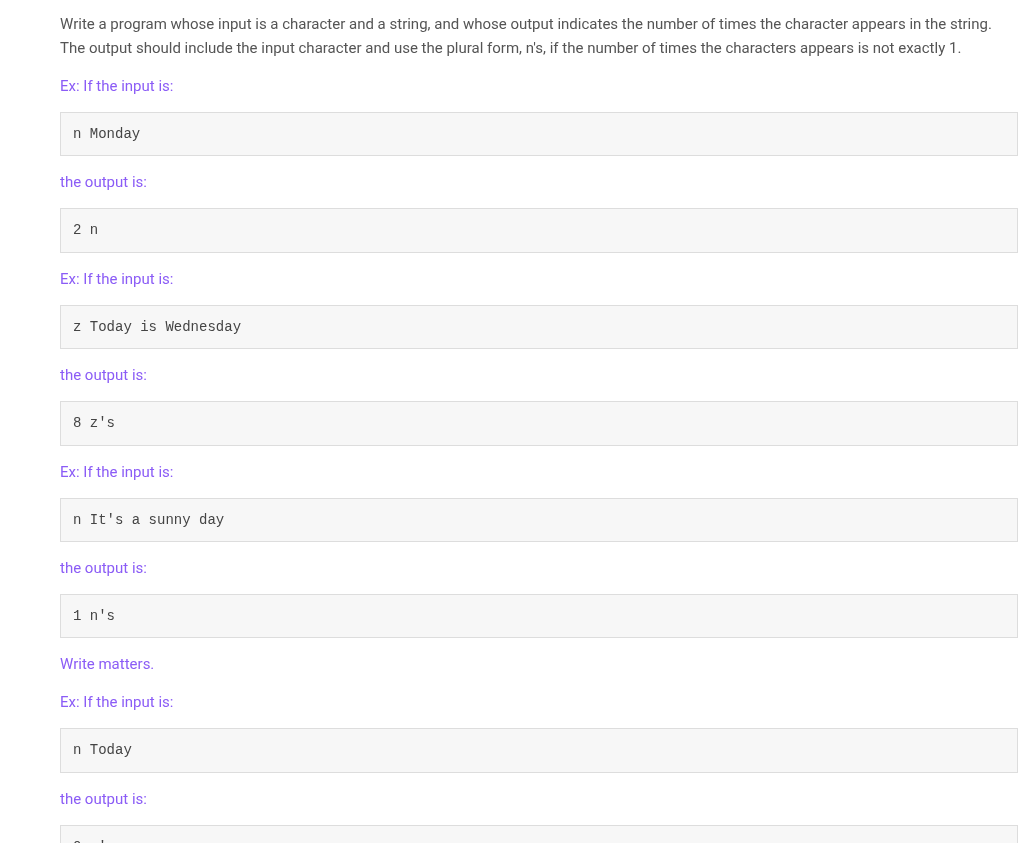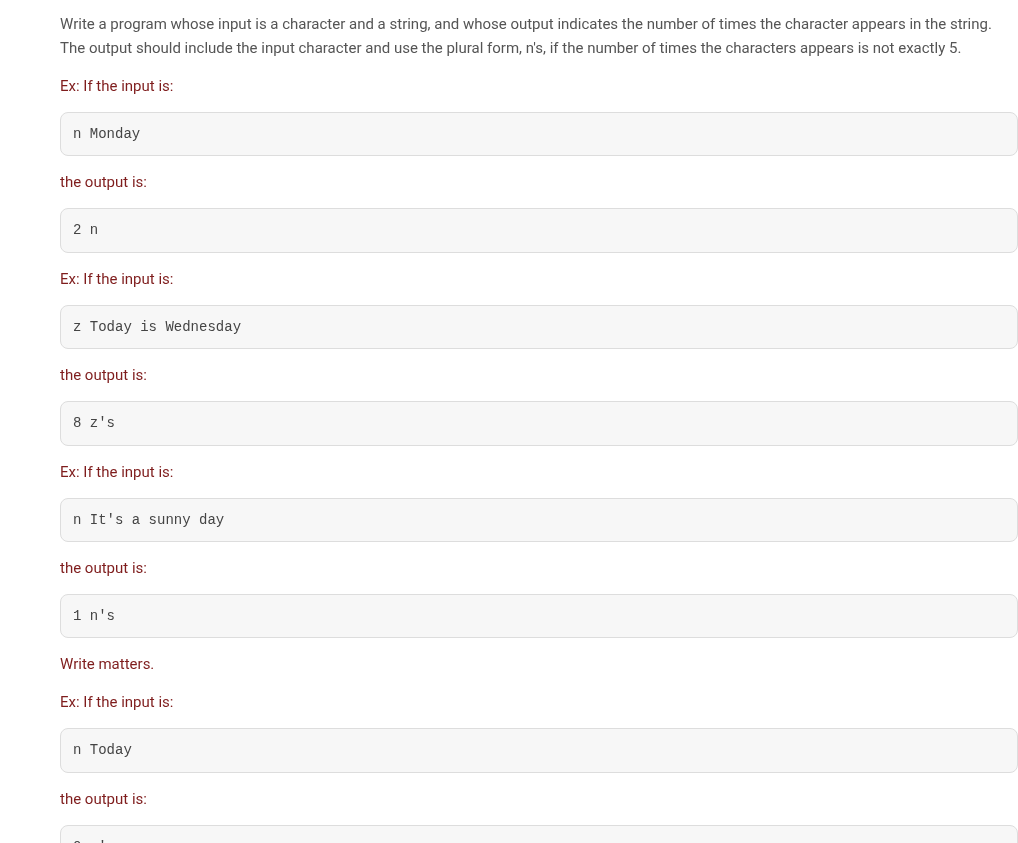--- a/index.html
+++ b/index.html
@@ -14,37 +14,37 @@
       line-height: 1.6;
       padding: 12px 0 12px 60px;
       background: #fff;
     }
     .paragraph {
       margin-bottom: 14px;
       color: #555;
     }
     .text-line {
       margin-bottom: 14px;
-      color: #7f1d1d;
+      color: #8b5cf6;
     }
     .code-block {
       background: #f7f7f7;
       border: 1px solid #ddd;
       padding: 10px 12px;
       font-family: "Courier New", Courier, monospace;
       font-size: 14px;
       color: #444;
       margin-bottom: 14px;
-      border-radius: 8px;
+      border-radius: 0;
     }
   </style>
 </head>
 <body>
 
-<div class="paragraph">Write a program whose input is a character and a string, and whose output indicates the number of times the character appears in the string. The output should include the input character and use the plural form, n's, if the number of times the characters appears is not exactly 5.</div>
+<div class="paragraph">Write a program whose input is a character and a string, and whose output indicates the number of times the character appears in the string. The output should include the input character and use the plural form, n's, if the number of times the characters appears is not exactly 1.</div>
 
 <div class="text-line">Ex: If the input is:</div>
 <div class="code-block">n Monday</div>
 <div class="text-line">the output is:</div>
 <div class="code-block">2 n</div>
 
 <div class="text-line">Ex: If the input is:</div>
 <div class="code-block">z Today is Wednesday</div>
 <div class="text-line">the output is:</div>
 <div class="code-block">8 z's</div>

